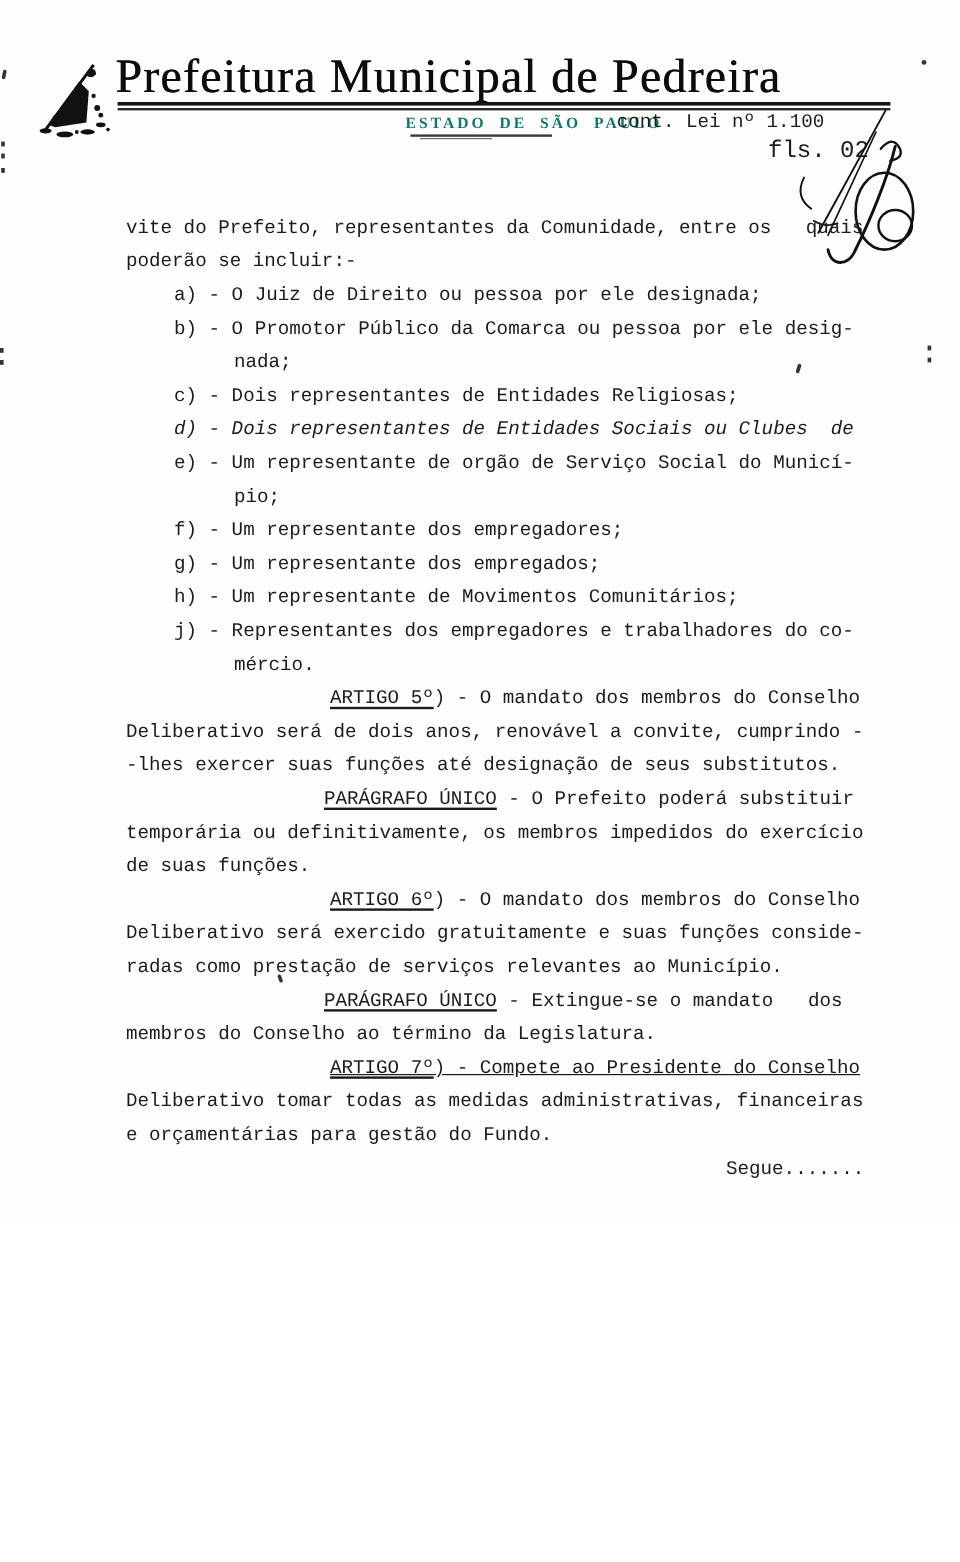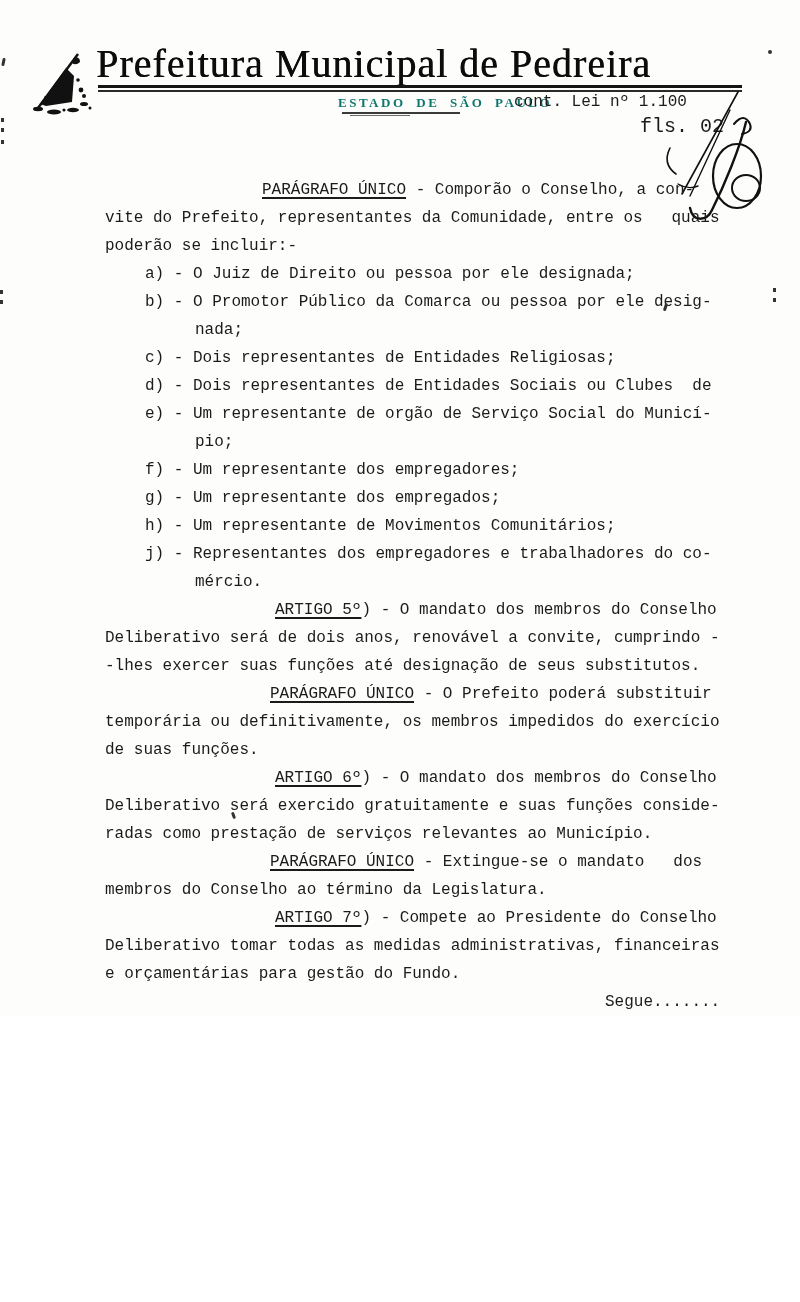--- a/index.html
+++ b/index.html
@@ -77,47 +77,46 @@
         <path d="M10 66 Q2 82 16 92" stroke-width="1.6"></path>
         <ellipse cx="77" cy="94" rx="24" ry="32" stroke-width="2.2"></ellipse>
         <ellipse cx="86" cy="106" rx="14" ry="13" stroke-width="2"></ellipse>
         <path d="M74 42 Q84 30 90 42 Q93 50 82 52" stroke-width="2"></path>
         <path d="M86 40 C80 66 64 104 52 128 C47 139 33 141 30 126" stroke-width="2.4"></path>
       </g>
     </svg>
   </div>
 
   <div class="body-text">
-      <div class="line" style="padding-left: 157px;"><span class="u">PARÁGRAFO ÚNICO</span><span> - Comporão o Conselho, a con-</span></div>
       <div class="line" style="padding-left: 0px;"><span>vite do Prefeito, representantes da Comunidade, entre os   quais</span></div>
       <div class="line" style="padding-left: 0px;"><span>poderão se incluir:-</span></div>
       <div class="line" style="padding-left: 40px;"><span>a) - O Juiz de Direito ou pessoa por ele designada;</span></div>
       <div class="line" style="padding-left: 40px;"><span>b) - O Promotor Público da Comarca ou pessoa por ele desig-</span></div>
       <div class="line" style="padding-left: 90px;"><span>nada;</span></div>
       <div class="line" style="padding-left: 40px;"><span>c) - Dois representantes de Entidades Religiosas;</span></div>
-      <div class="line" style="padding-left: 40px;"><span>d) - Dois representantes de Entidades Sociais ou Clubes  de</span></div>
+      <div class="line" style="padding-left: 40px; font-style: italic;"><span>d) - Dois representantes de Entidades Sociais ou Clubes  de</span></div>
       <div class="line" style="padding-left: 40px;"><span>e) - Um representante de orgão de Serviço Social do Municí-</span></div>
       <div class="line" style="padding-left: 90px;"><span>pio;</span></div>
       <div class="line" style="padding-left: 40px;"><span>f) - Um representante dos empregadores;</span></div>
       <div class="line" style="padding-left: 40px;"><span>g) - Um representante dos empregados;</span></div>
       <div class="line" style="padding-left: 40px;"><span>h) - Um representante de Movimentos Comunitários;</span></div>
       <div class="line" style="padding-left: 40px;"><span>j) - Representantes dos empregadores e trabalhadores do co-</span></div>
       <div class="line" style="padding-left: 90px;"><span>mércio.</span></div>
       <div class="line" style="padding-left: 170px;"><span class="u">ARTIGO 5º</span><span>) - O mandato dos membros do Conselho</span></div>
       <div class="line" style="padding-left: 0px;"><span>Deliberativo será de dois anos, renovável a convite, cumprindo -</span></div>
       <div class="line" style="padding-left: 0px;"><span>-lhes exercer suas funções até designação de seus substitutos.</span></div>
       <div class="line" style="padding-left: 165px;"><span class="u">PARÁGRAFO ÚNICO</span><span> - O Prefeito poderá substituir</span></div>
       <div class="line" style="padding-left: 0px;"><span>temporária ou definitivamente, os membros impedidos do exercício</span></div>
       <div class="line" style="padding-left: 0px;"><span>de suas funções.</span></div>
       <div class="line" style="padding-left: 170px;"><span class="u">ARTIGO 6º</span><span>) - O mandato dos membros do Conselho</span></div>
       <div class="line" style="padding-left: 0px;"><span>Deliberativo será exercido gratuitamente e suas funções conside-</span></div>
       <div class="line" style="padding-left: 0px;"><span>radas como prestação de serviços relevantes ao Município.</span></div>
       <div class="line" style="padding-left: 165px;"><span class="u">PARÁGRAFO ÚNICO</span><span> - Extingue-se o mandato   dos</span></div>
       <div class="line" style="padding-left: 0px;"><span>membros do Conselho ao término da Legislatura.</span></div>
-      <div class="line" style="padding-left: 170px;"><span class="u">ARTIGO 7º</span><span>) - Compete ao Presidente do Conselho</span></div>
+      <div class="line" style="padding-left: 170px; text-decoration: underline;"><span class="u">ARTIGO 7º</span><span>) - Compete ao Presidente do Conselho</span></div>
       <div class="line" style="padding-left: 0px;"><span>Deliberativo tomar todas as medidas administrativas, financeiras</span></div>
       <div class="line" style="padding-left: 0px;"><span>e orçamentárias para gestão do Fundo.</span></div>
       <div class="line" style="padding-left: 500px;"><span>Segue.......</span></div>
     </div>
 
   <div class="artifact" style="left:2px;  top:58px;  width:3px; height:8px;  border-radius:2px; transform:rotate(12deg);"></div>
   <div class="artifact" style="left:1px;  top:118px; width:3px; height:4px;"></div>
   <div class="artifact" style="left:1px;  top:128px; width:3px; height:4px;"></div>
   <div class="artifact" style="left:1px;  top:140px; width:3px; height:4px;"></div>
   <div class="artifact" style="left:0px;  top:290px; width:3px; height:4px;"></div>

